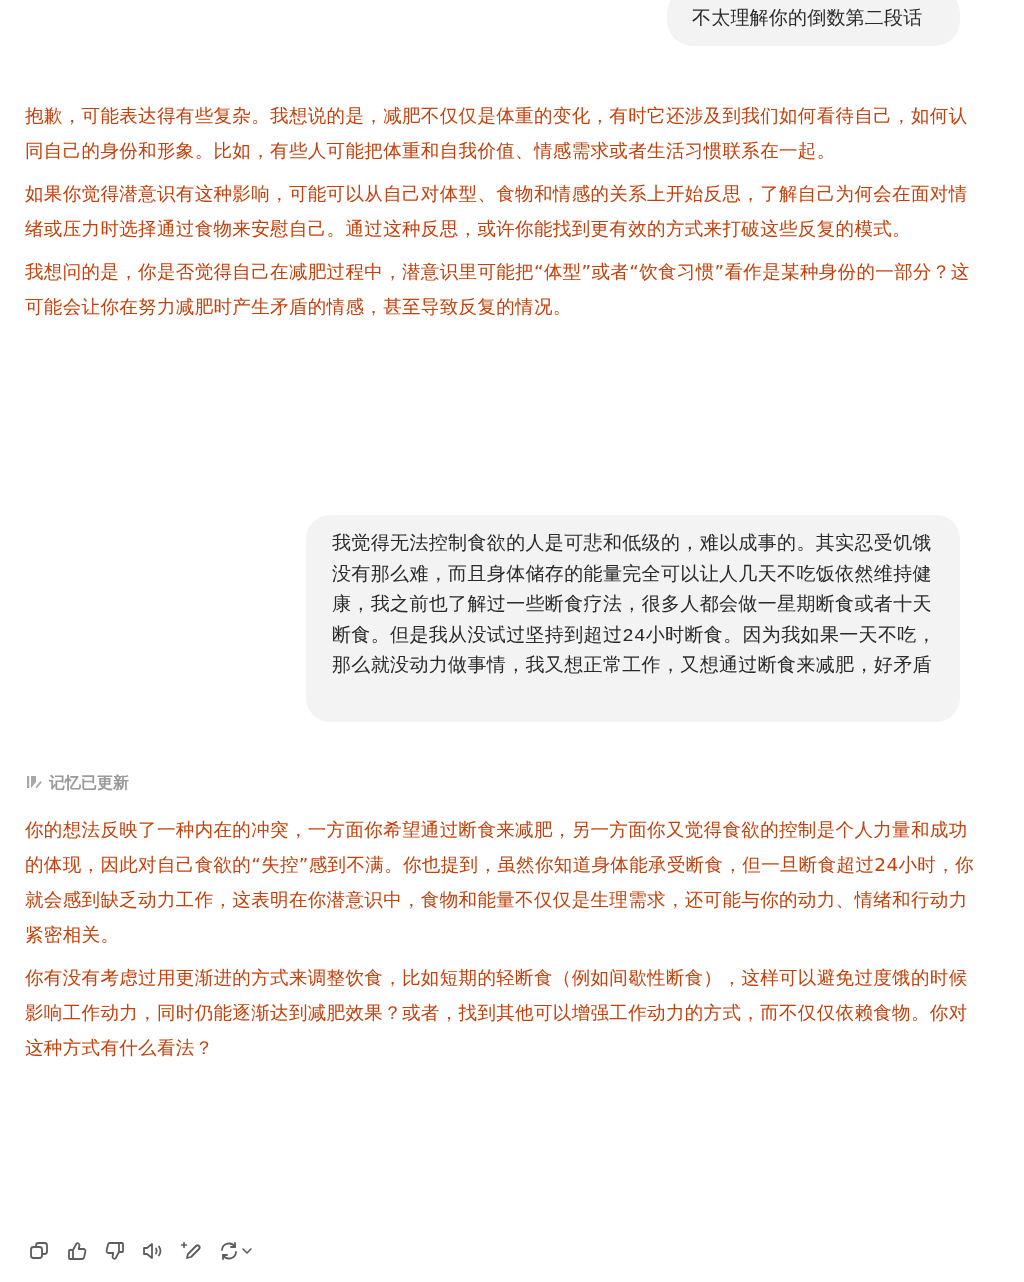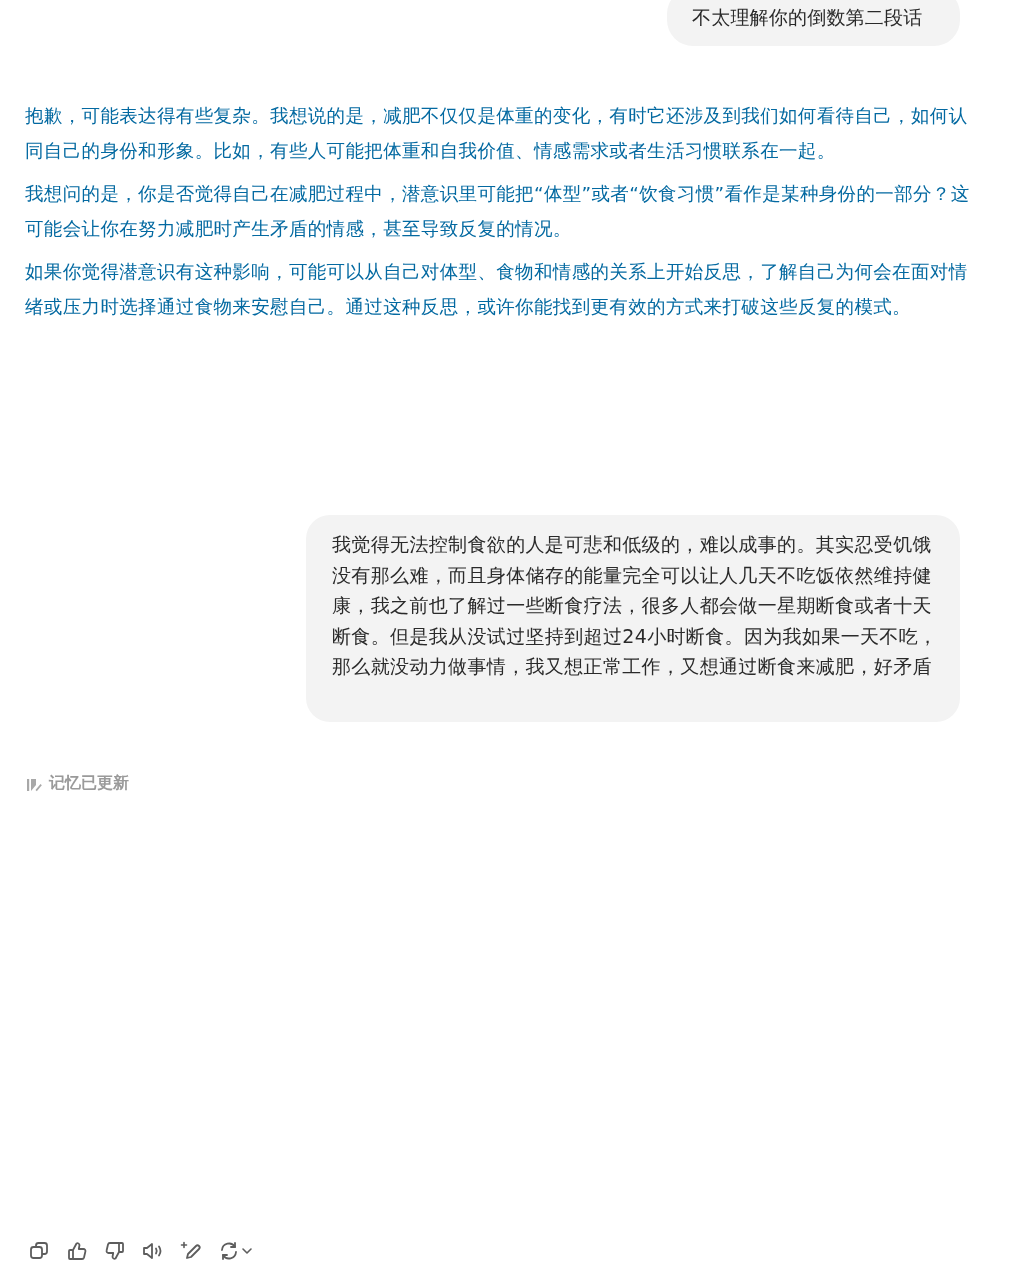--- a/index.html
+++ b/index.html
@@ -33,42 +33,43 @@
     }
     .bubble-main {
       left: 306px;
       top: 515px;
       width: 654px;
       height: 207px;
       border-radius: 24px;
       padding: 14px 20px 0 26px;
       line-height: 30.5px;
       letter-spacing: 0.35px;
+      font-family: Liberation Mono, monospace;
     }
     .reply {
       position: absolute;
       left: 25px;
       width: 950px;
       font-size: 18.5px;
       line-height: 35px;
-      color: #0369a1;
+      color: #c2410c;
       letter-spacing: 0.35px;
     }
     .reply p {
       margin: 0 0 8px 0;
     }
     .reply-1 { top: 98px; }
     .reply-2 { top: 812px; }
 
     .memory {
       position: absolute;
       left: 25px;
       top: 773px;
       display: flex;
-      align-items: flex-end;
+      align-items: flex-start;
       gap: 6px;
       color: #9a9a9a;
       font-size: 16px;
       font-weight: bold;
     }
     .memory svg { display: block; }
 
     .actions {
       position: absolute;
       left: 26px;
@@ -91,40 +92,42 @@
   </style>
 </head>
 <body>
 
 <div class="bubble bubble-top">
   <span>不太理解你的倒数第二段话</span>
 </div>
 
 <div class="reply reply-1">
   <p>抱歉，可能表达得有些复杂。我想说的是，减肥不仅仅是体重的变化，有时它还涉及到我们如何看待自己，如何认同自己的身份和形象。比如，有些人可能把体重和自我价值、情感需求或者生活习惯联系在一起。</p>
+  <p>如果你觉得潜意识有这种影响，可能可以从自己对体型、食物和情感的关系上开始反思，了解自己为何会在面对情绪或压力时选择通过食物来安慰自己。通过这种反思，或许你能找到更有效的方式来打破这些反复的模式。</p>
   <p>我想问的是，你是否觉得自己在减肥过程中，潜意识里可能把“体型”或者“饮食习惯”看作是某种身份的一部分？这可能会让你在努力减肥时产生矛盾的情感，甚至导致反复的情况。</p>
-  <p>如果你觉得潜意识有这种影响，可能可以从自己对体型、食物和情感的关系上开始反思，了解自己为何会在面对情绪或压力时选择通过食物来安慰自己。通过这种反思，或许你能找到更有效的方式来打破这些反复的模式。</p>
 </div>
 
 <div class="bubble bubble-main">
   <span>我觉得无法控制食欲的人是可悲和低级的，难以成事的。其实忍受饥饿没有那么难，而且身体储存的能量完全可以让人几天不吃饭依然维持健康，我之前也了解过一些断食疗法，很多人都会做一星期断食或者十天断食。但是我从没试过坚持到超过24小时断食。因为我如果一天不吃，那么就没动力做事情，我又想正常工作，又想通过断食来减肥，好矛盾</span>
 </div>
 
 <div class="memory">
   <span>
     <svg width="18" height="18" viewBox="0 0 18 18">
       <rect x="2" y="3" width="2.2" height="12" fill="#a8a8a8"></rect>
       <path d="M6 3 h5 v6 l-5 6 z" fill="#a8a8a8"></path>
       <path d="M10.5 14 l5 -6 l1.3 1.2 l-5 6 z" fill="#a8a8a8"></path>
     </svg>
   </span>
   <span>记忆已更新</span>
 </div>
 
 <div class="reply reply-2">
+  <p>你的想法反映了一种内在的冲突，一方面你希望通过断食来减肥，另一方面你又觉得食欲的控制是个人力量和成功的体现，因此对自己食欲的“失控”感到不满。你也提到，虽然你知道身体能承受断食，但一旦断食超过24小时，你就会感到缺乏动力工作，这表明在你潜意识中，食物和能量不仅仅是生理需求，还可能与你的动力、情绪和行动力紧密相关。</p>
+  <p>你有没有考虑过用更渐进的方式来调整饮食，比如短期的轻断食（例如间歇性断食），这样可以避免过度饿的时候影响工作动力，同时仍能逐渐达到减肥效果？或者，找到其他可以增强工作动力的方式，而不仅仅依赖食物。你对这种方式有什么看法？</p>
 </div>
 
 <div class="actions">
   <div class="act">
     <span>
       <svg width="22" height="22" viewBox="0 0 22 22" fill="none" stroke="#5d5d5d" stroke-width="1.8" stroke-linejoin="round">
         <rect x="3" y="7" width="11" height="11" rx="2.5"></rect>
         <path d="M8 7 V5.5 A2.5 2.5 0 0 1 10.5 3 H16.5 A2.5 2.5 0 0 1 19 5.5 V11.5 A2.5 2.5 0 0 1 16.5 14 H14"></path>
       </svg>
     </span>

